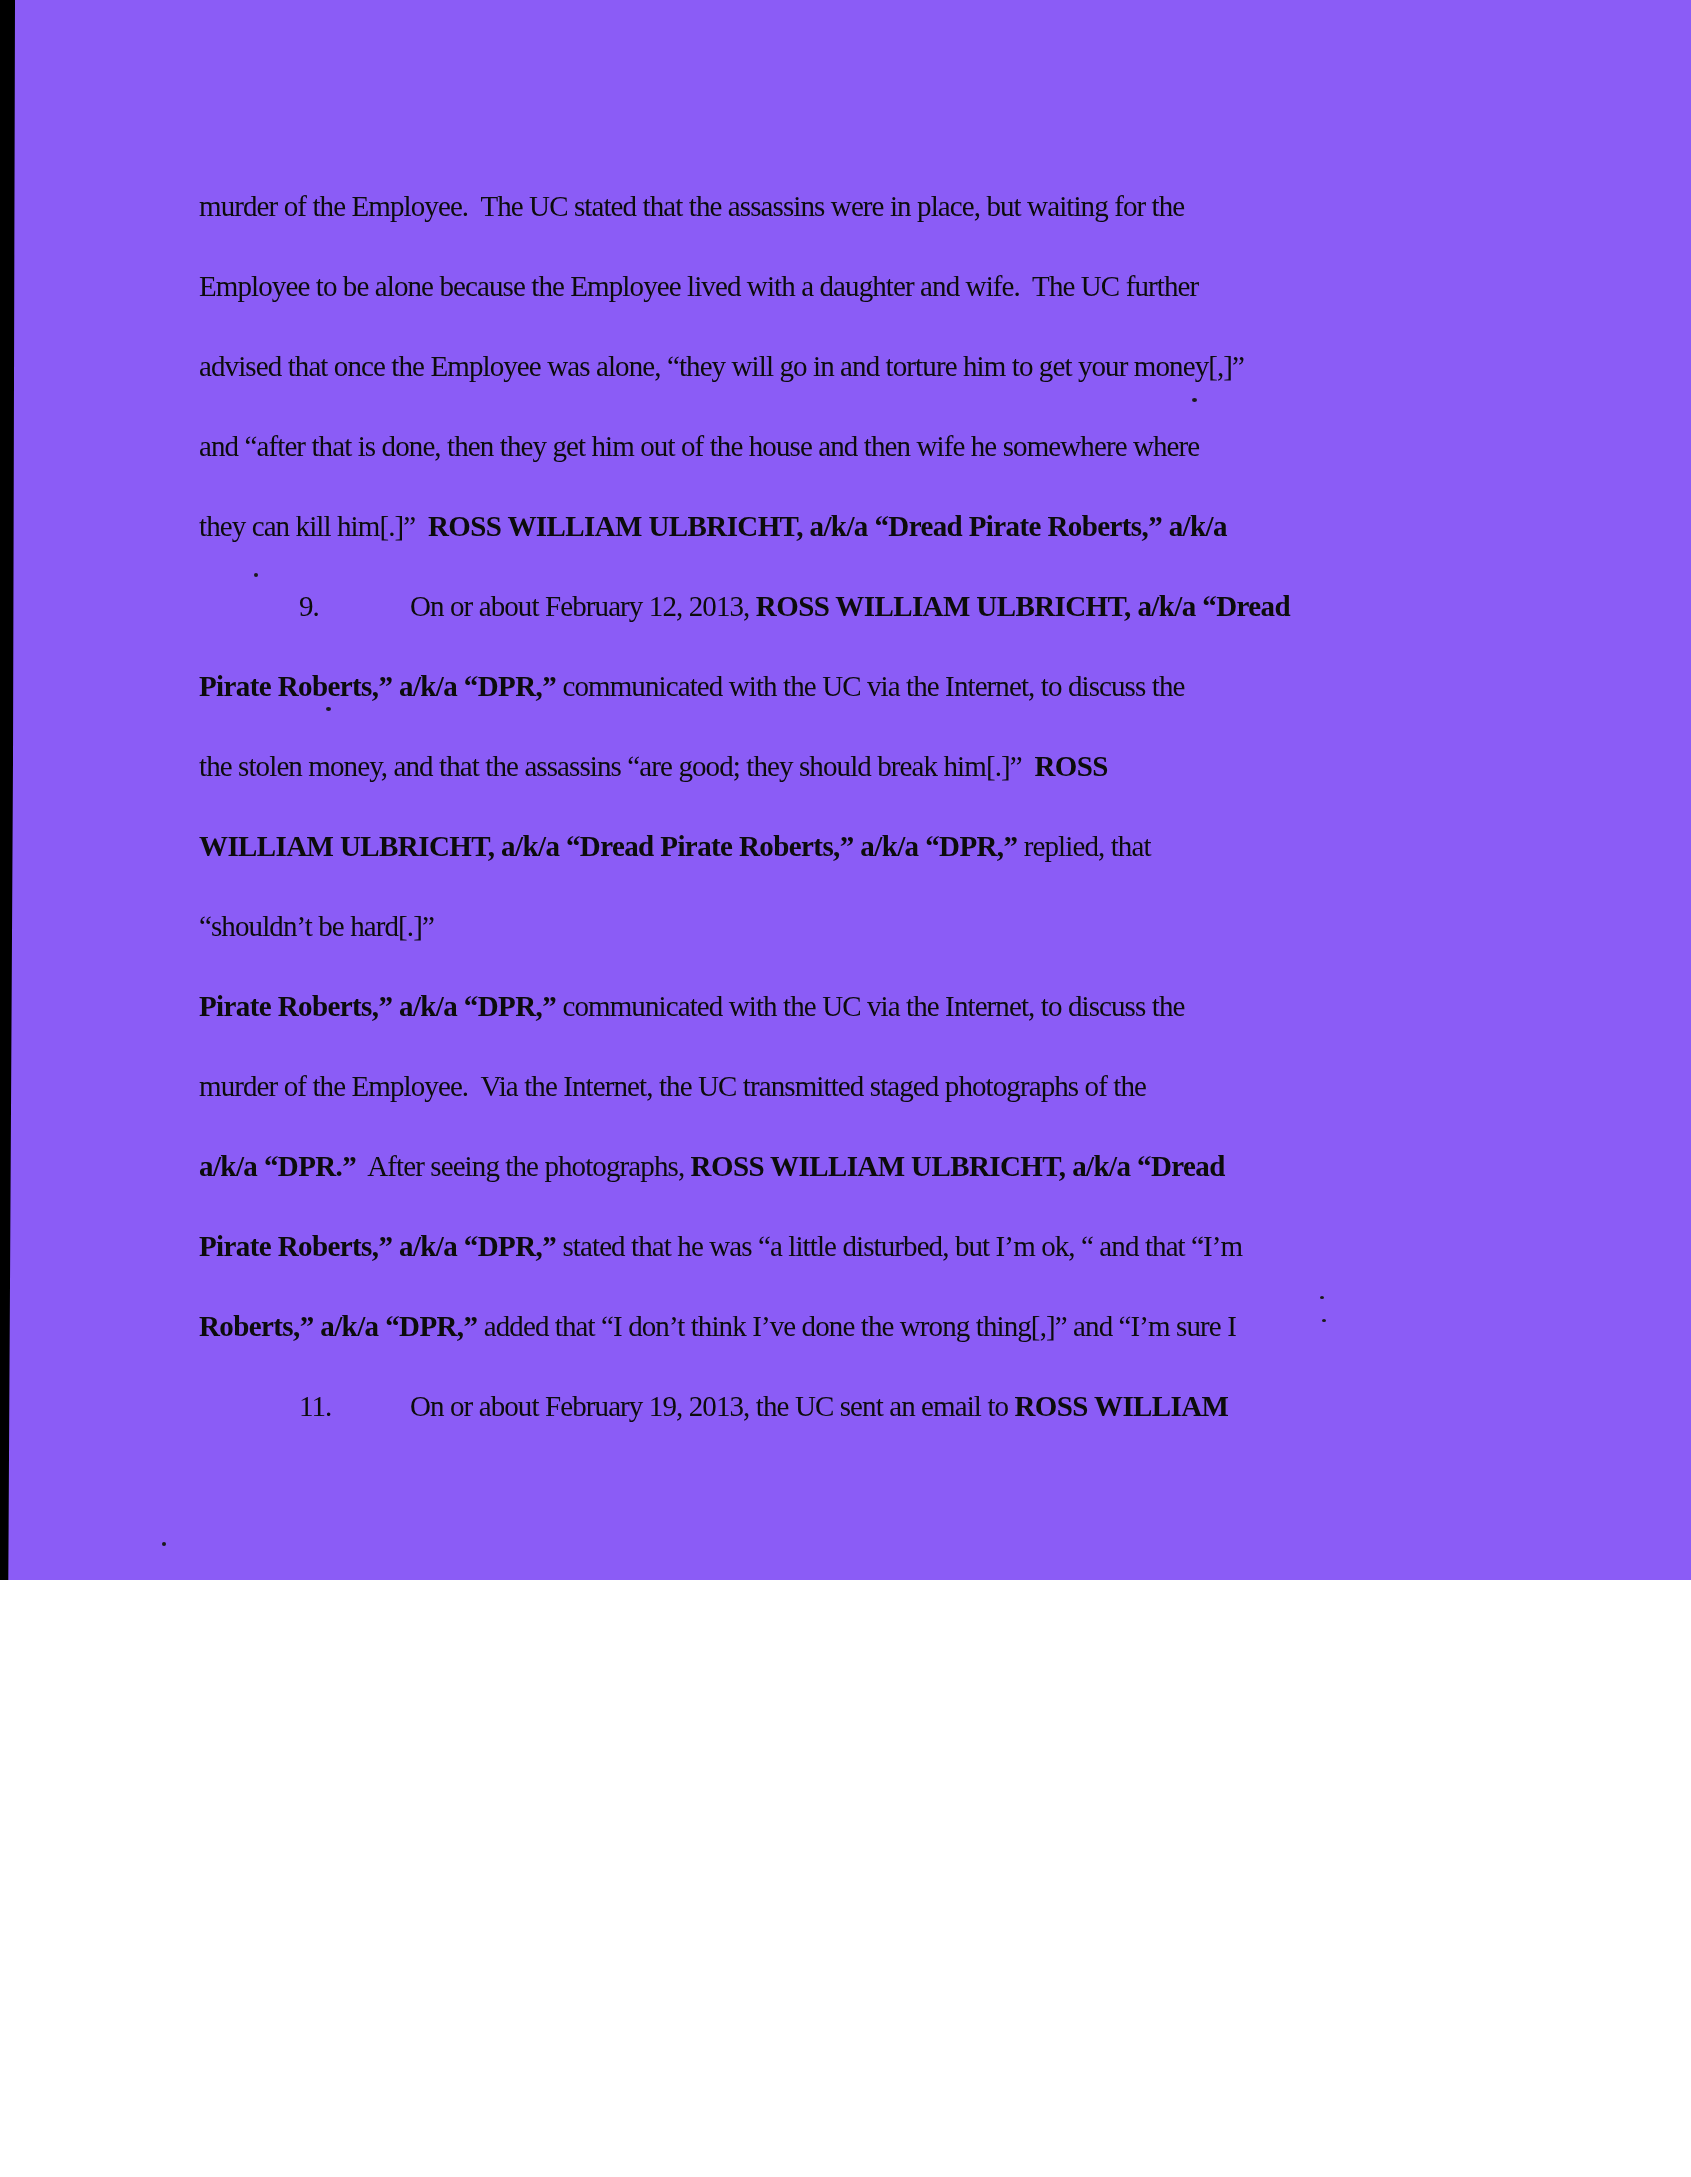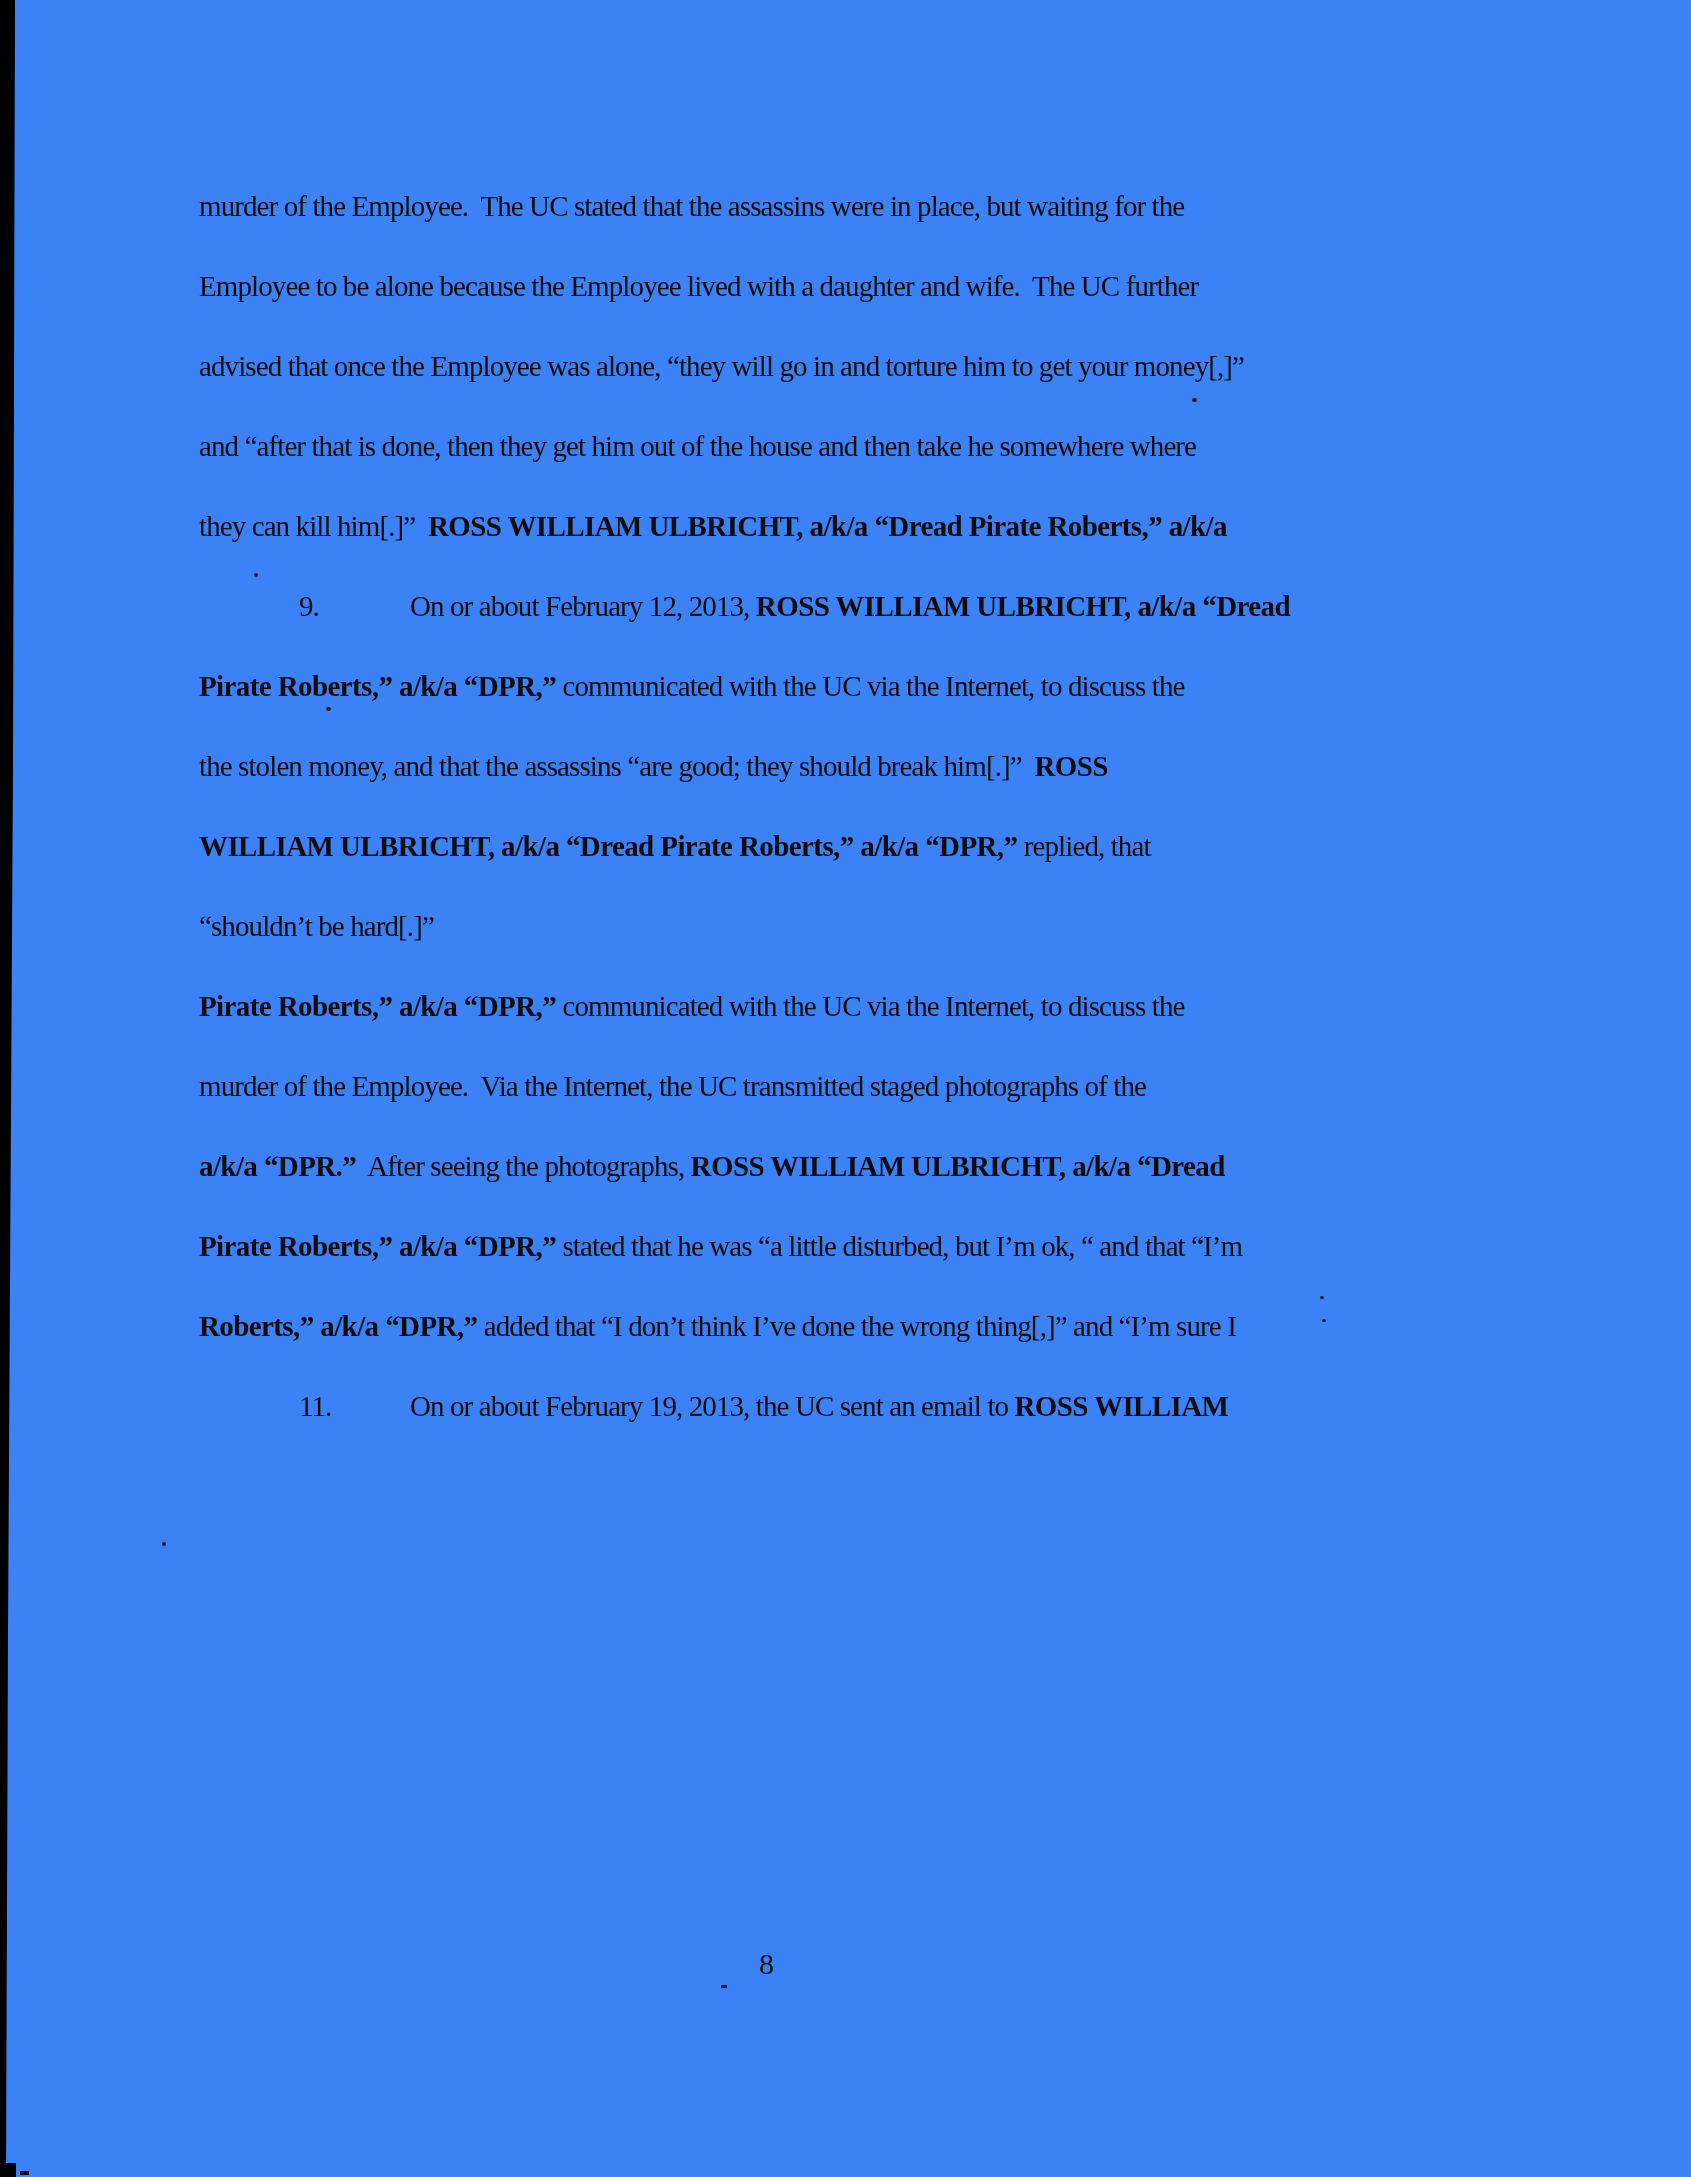--- a/index.html
+++ b/index.html
@@ -3,22 +3,22 @@
 <meta charset="utf-8">
 <style>
   html, body {
     margin: 0;
     padding: 0;
     background: #ffffff;
   }
   .page {
     position: relative;
     width: 1692px;
-    height: 2177px;
-    background: #3b82f6;
+    height: 1580px;
+    background: #8b5cf6;
     overflow: hidden;
     font-family: "Liberation Serif", "DejaVu Serif", serif;
     color: #0c0c0c;
   }
   
   .edge-band {
     position: absolute;
     left: 0; top: 0;
     width: 16px; height: 2177px;
     background: #000;
@@ -76,21 +76,21 @@
 <div class="page">
 
   <div class="edge-band"></div>
   <div class="corner-mark"></div>
   <div class="corner-dash"></div>
 
   <div class="body-text">
       <div class="line"><span class="run">murder of the Employee.  The UC stated that the assassins were in place, but waiting for the</span></div>
       <div class="line"><span class="run">Employee to be alone because the Employee lived with a daughter and wife.  The UC further</span></div>
       <div class="line"><span class="run">advised that once the Employee was alone, “they will go in and torture him to get your money[,]”</span></div>
-      <div class="line"><span class="run">and “after that is done, then they get him out of the house and then take he somewhere where</span></div>
+      <div class="line"><span class="run">and “after that is done, then they get him out of the house and then wife he somewhere where</span></div>
       <div class="line"><span class="run">they can kill him[.]”  </span><span class="run bold">ROSS WILLIAM ULBRICHT, a/k/a “Dread Pirate Roberts,” a/k/a</span></div>
       <div class="line"><span class="pnum">9.</span><span class="run">On or about February 12, 2013, </span><span class="run bold">ROSS WILLIAM ULBRICHT, a/k/a “Dread</span></div>
       <div class="line"><span class="run bold">Pirate Roberts,” a/k/a “DPR,”</span><span class="run"> communicated with the UC via the Internet, to discuss the</span></div>
       <div class="line"><span class="run">the stolen money, and that the assassins “are good; they should break him[.]”  </span><span class="run bold">ROSS</span></div>
       <div class="line"><span class="run bold">WILLIAM ULBRICHT, a/k/a “Dread Pirate Roberts,” a/k/a “DPR,”</span><span class="run"> replied, that</span></div>
       <div class="line"><span class="run">“shouldn’t be hard[.]”</span></div>
       <div class="line"><span class="run bold">Pirate Roberts,” a/k/a “DPR,”</span><span class="run"> communicated with the UC via the Internet, to discuss the</span></div>
       <div class="line"><span class="run">murder of the Employee.  Via the Internet, the UC transmitted staged photographs of the</span></div>
       <div class="line"><span class="run bold">a/k/a “DPR.”</span><span class="run">  After seeing the photographs, </span><span class="run bold">ROSS WILLIAM ULBRICHT, a/k/a “Dread</span></div>
       <div class="line"><span class="run bold">Pirate Roberts,” a/k/a “DPR,”</span><span class="run"> stated that he was “a little disturbed, but I’m ok, “ and that “I’m</span></div>

